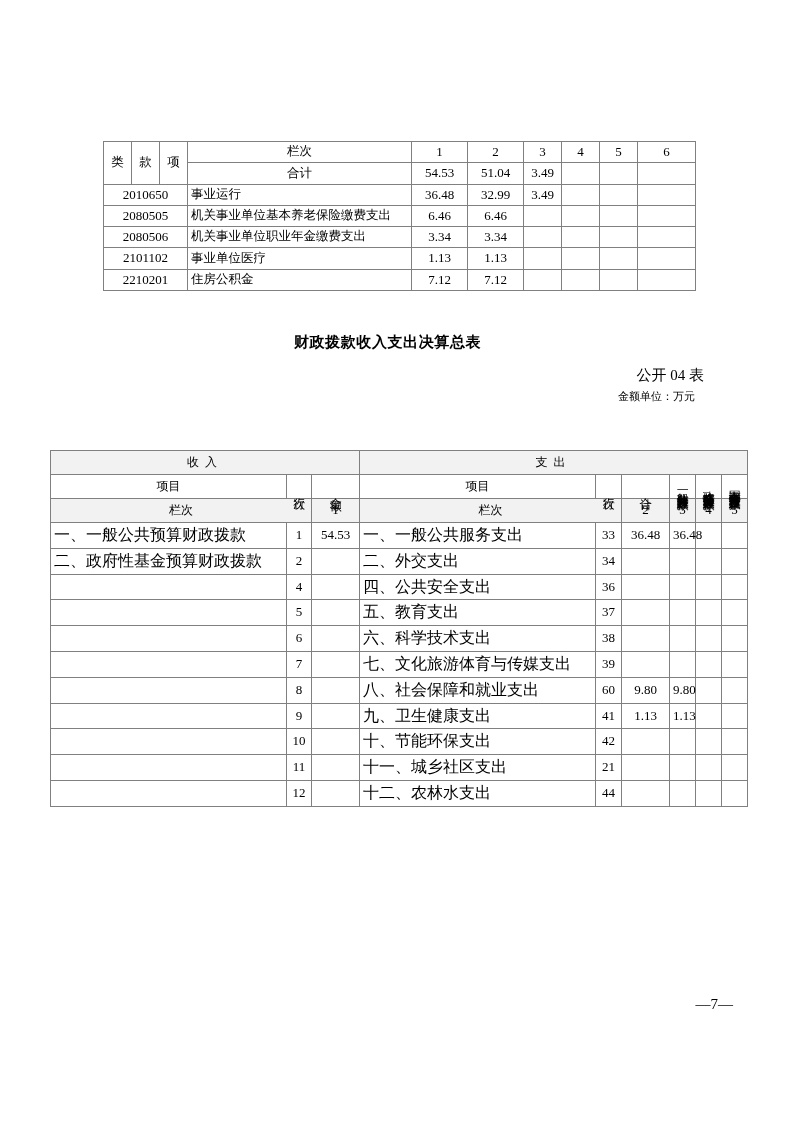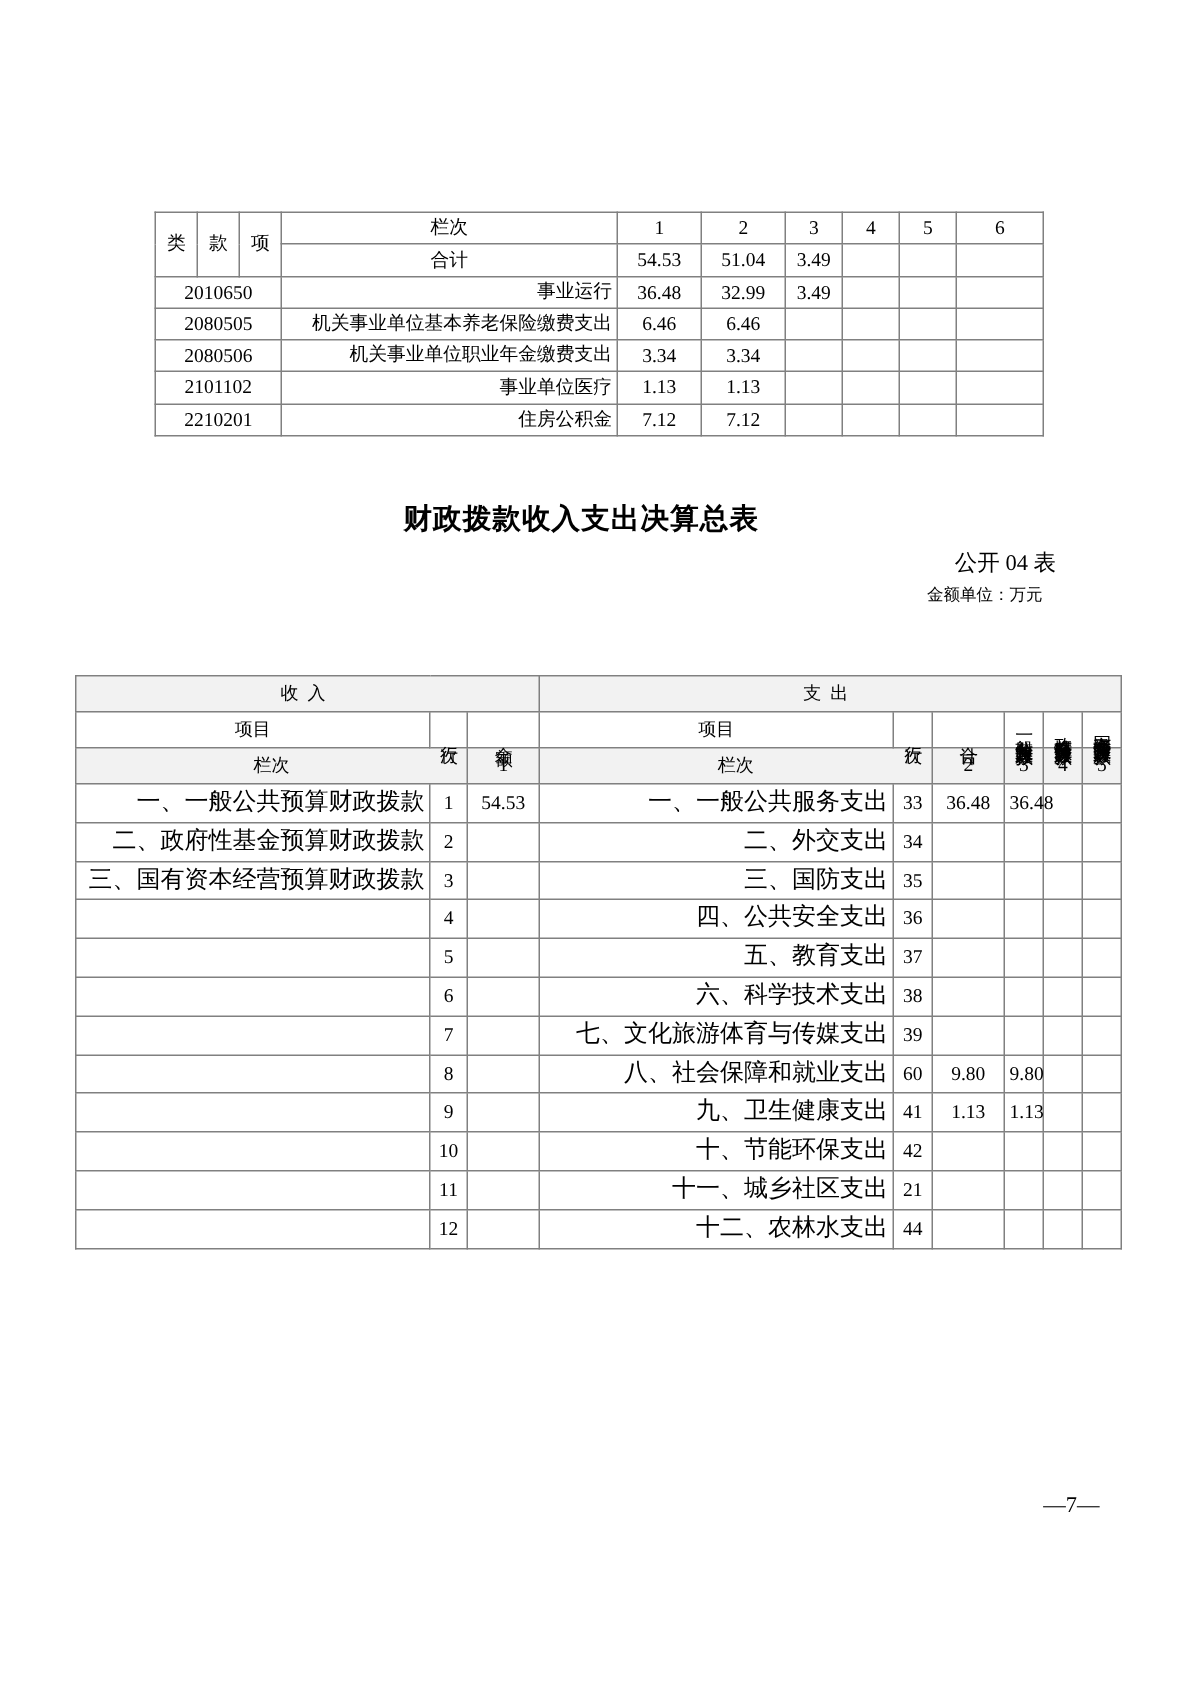--- a/index.html
+++ b/index.html
@@ -36,37 +36,37 @@
     font-size: 12.5px;
   }
   table.grid td, table.grid th {
     border: 1px solid #808080;
     padding: 2px 3px;
     font-weight: normal;
     vertical-align: middle;
     line-height: 1.25;
   }
   .c { text-align: center; }
-  .l { text-align: right; margin-top: 34px; }
+  .l { text-align: left; margin-top: 34px; }
   .b { font-weight: bold; }
   .num {
     font-family: "Liberation Serif", serif;
     font-size: 13px;
   }
 
   
   .doc-title {
     position: absolute;
     left: 0;
     right: 18px;
     top: 333px;
     text-align: center;
     font-family: Liberation Mono, monospace;
     font-weight: bold;
-    font-size: 19px;
+    font-size: 15px;
     letter-spacing: 0.04em;
   }
   .sub-right1 {
     position: absolute;
     right: 89px;
     top: 366px;
     font-family: "Liberation Serif", serif;
     font-size: 15px;
   }
   .sub-right2 {
@@ -299,31 +299,20 @@
           <td class="c num">2</td>
           <td class="c num"></td>
           <td class="l celltxt">二、外交支出</td>
           <td class="c num">34</td>
           <td class="c num"></td>
           <td class="c num"></td>
           <td class="c num"></td>
           <td class="c num"></td>
         </tr>
         <tr>
-          <td class="l celltxt">三、国有资本经营预算财政拨款</td>
-          <td class="c num">3</td>
-          <td class="c num"></td>
-          <td class="l celltxt">三、国防支出</td>
-          <td class="c num">35</td>
-          <td class="c num"></td>
-          <td class="c num"></td>
-          <td class="c num"></td>
-          <td class="c num"></td>
-        </tr>
-        <tr>
           <td class="l celltxt"></td>
           <td class="c num">4</td>
           <td class="c num"></td>
           <td class="l celltxt">四、公共安全支出</td>
           <td class="c num">36</td>
           <td class="c num"></td>
           <td class="c num"></td>
           <td class="c num"></td>
           <td class="c num"></td>
         </tr>

